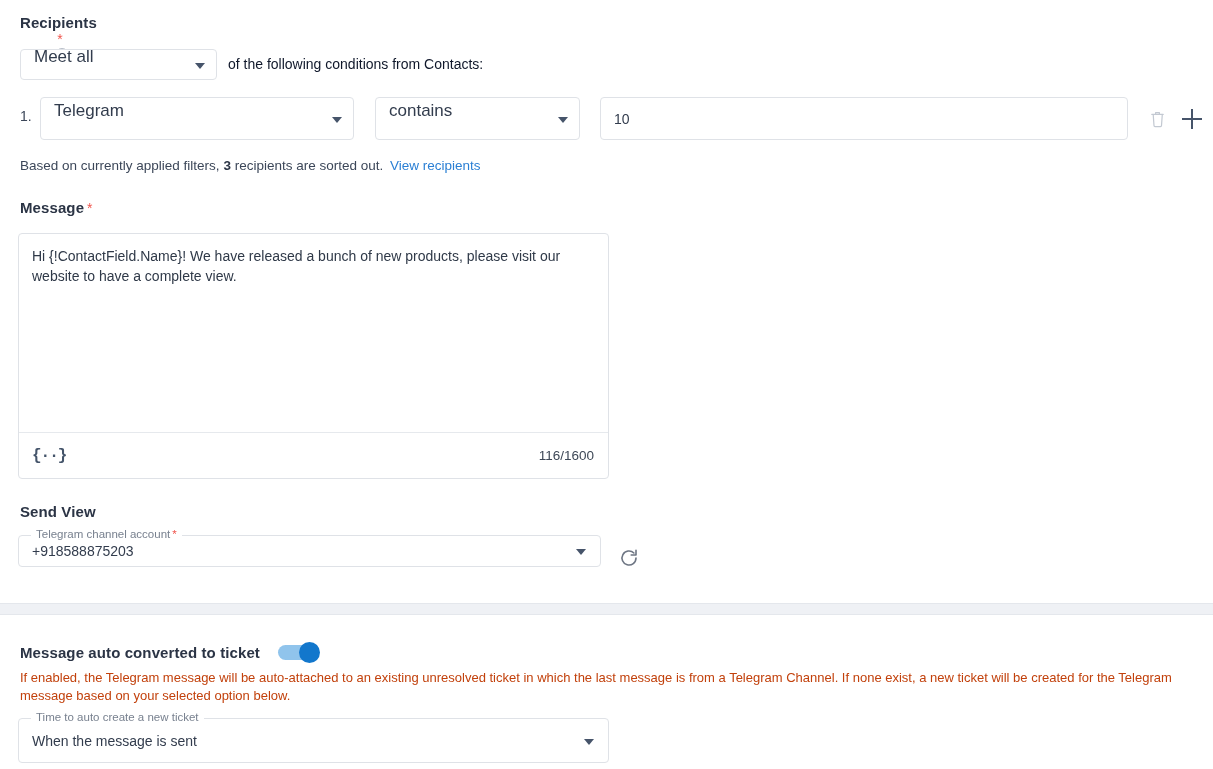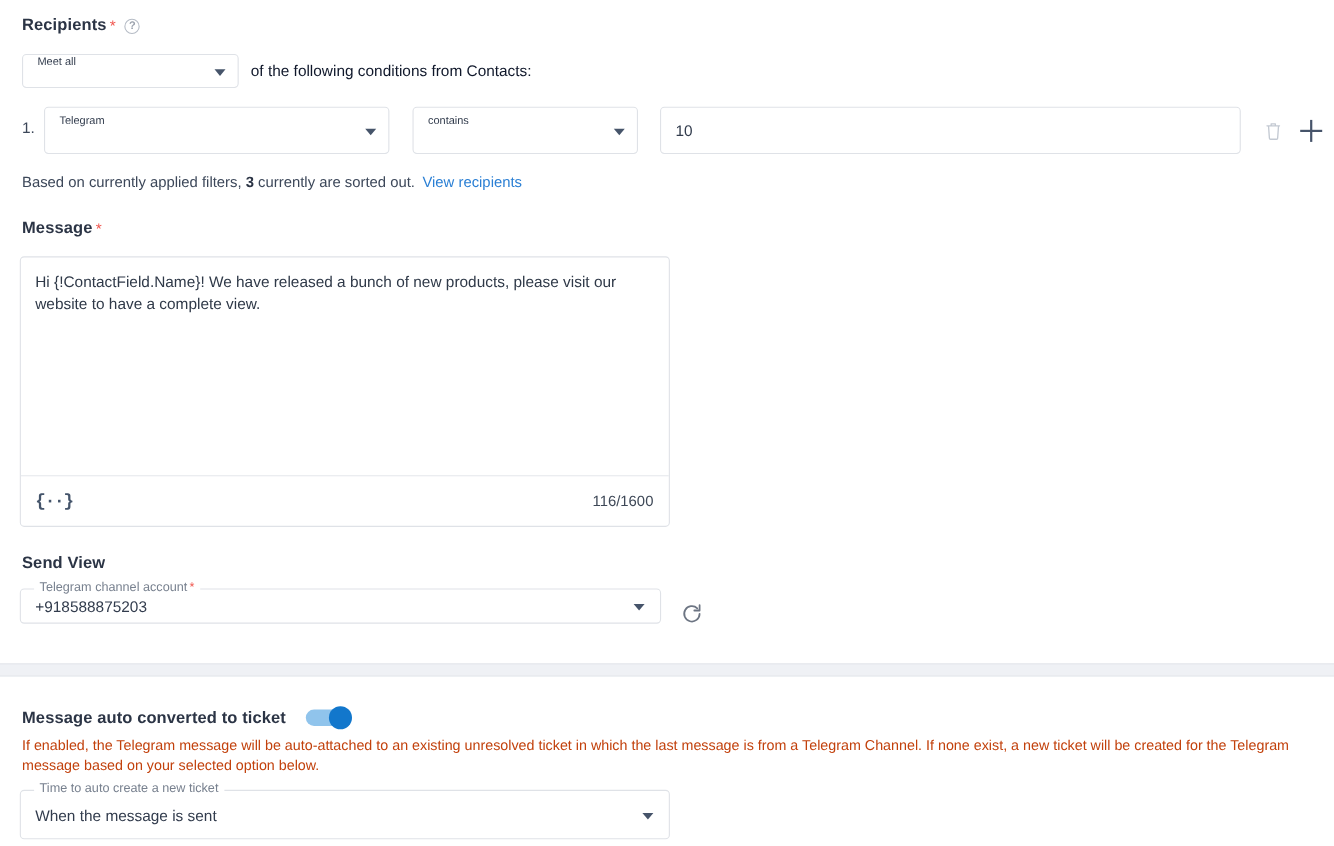--- a/index.html
+++ b/index.html
@@ -27,37 +27,37 @@
     font-size: 10px; line-height: 1; margin-left: 8px;
     position: relative; top: 1px; cursor: pointer;
     font-family: "Liberation Sans", sans-serif;
   }
 
   .sel {
     position: relative; background: #fff;
     border: 1px solid #dfe2e7; border-radius: 4px;
     display: flex; align-items: center;
     padding: 0 30px 16px 13px;
-    font-size: 10px; color: #323c4d; cursor: pointer;
+    font-size: 17px; color: #323c4d; cursor: pointer;
   }
   .sel .caret {
     position: absolute; right: 11px; top: 50%;
     width: 0; height: 0; margin-top: -2px;
     border-left: 5px solid transparent;
     border-right: 5px solid transparent;
     border-top: 6px solid #46546a;
   }
   .txt {
     background: #fff; border: 1px solid #dfe2e7; border-radius: 4px;
     display: flex; align-items: center; padding: 14px 13px;
     font-size: 14px; color: #323c4d;
   }
 
   
-  #recipients-title { position: absolute; left: 20px; top: 14px; display: flex; align-items: center; }
+  #recipients-title { position: absolute; left: 20px; top: 14px; display: flex; align-items: center; flex-direction: column; }
   #meet-all-select { position: absolute; left: 20px; top: 49px; width: 197px; height: 31px; }
   #conditions-text {
     position: absolute; left: 228px; top: 56px;
     font-size: 14px; color: #0f172a;
   }
 
   #cond-row { position: absolute; left: 18px; top: 97px; width: 1190px; height: 44px; }
   #cond-index {
     position: absolute; left: 2px; top: 11px;
     font-size: 14px; color: #3c4759;
@@ -219,21 +219,21 @@
 
     <div id="add-cond-btn">
       <span class="plus-h"></span>
         <span class="plus-v"></span>
     </div>
   </div>
 
   <div id="filter-summary">
     <span>Based on currently applied filters,</span>
     <b>3</b>
-    <span>currently are sorted out.</span>
+    <span>recipients are sorted out.</span>
     <a id="view-recipients-link">View recipients</a>
   </div>
 
   <div id="message-title" class="sec-title">
     <span>Message</span>
     <span class="req-star">*</span>
   </div>
 
   <div id="message-box">
     <textarea id="message-textarea" spellcheck="false" style="">Hi {!ContactField.Name}! We have released a bunch of new products, please visit our website to have a complete view.</textarea>

